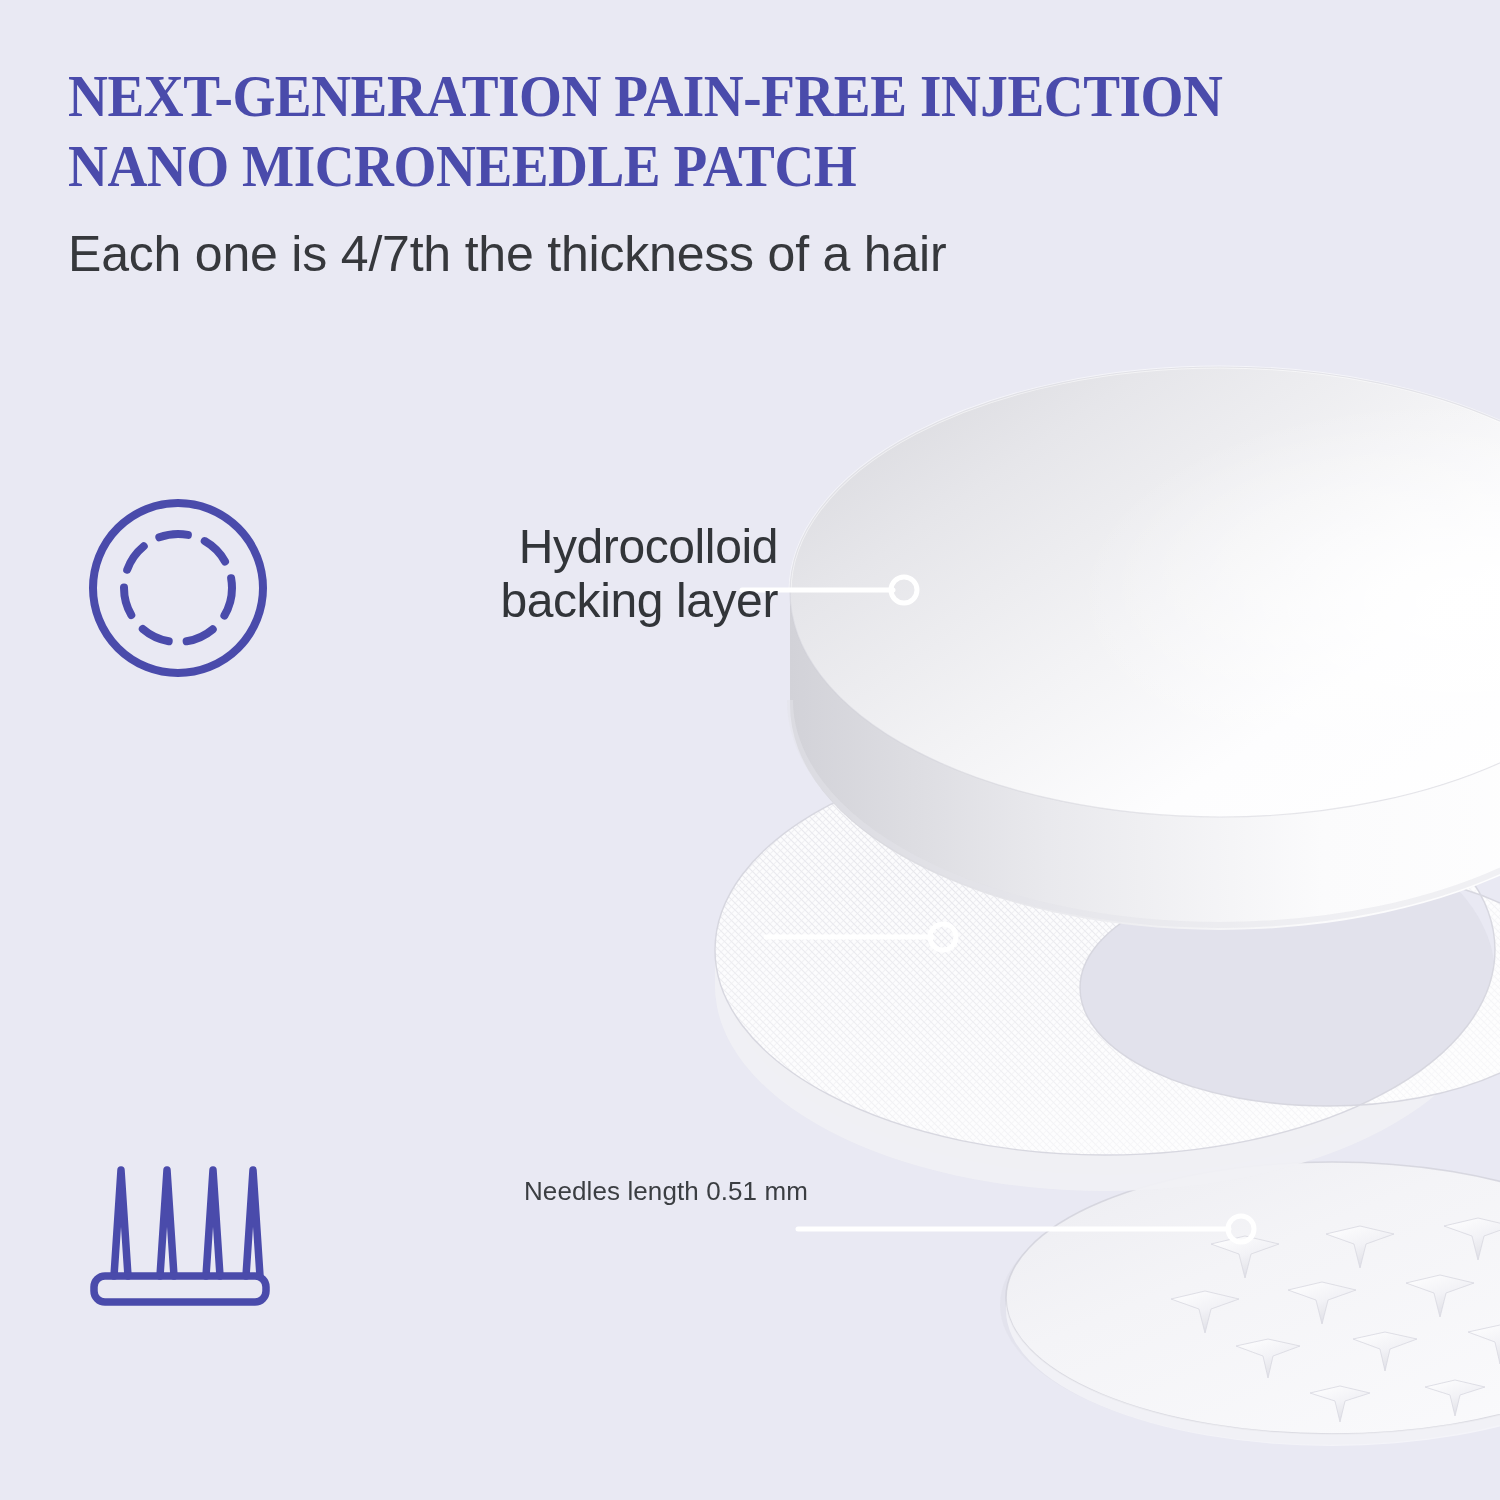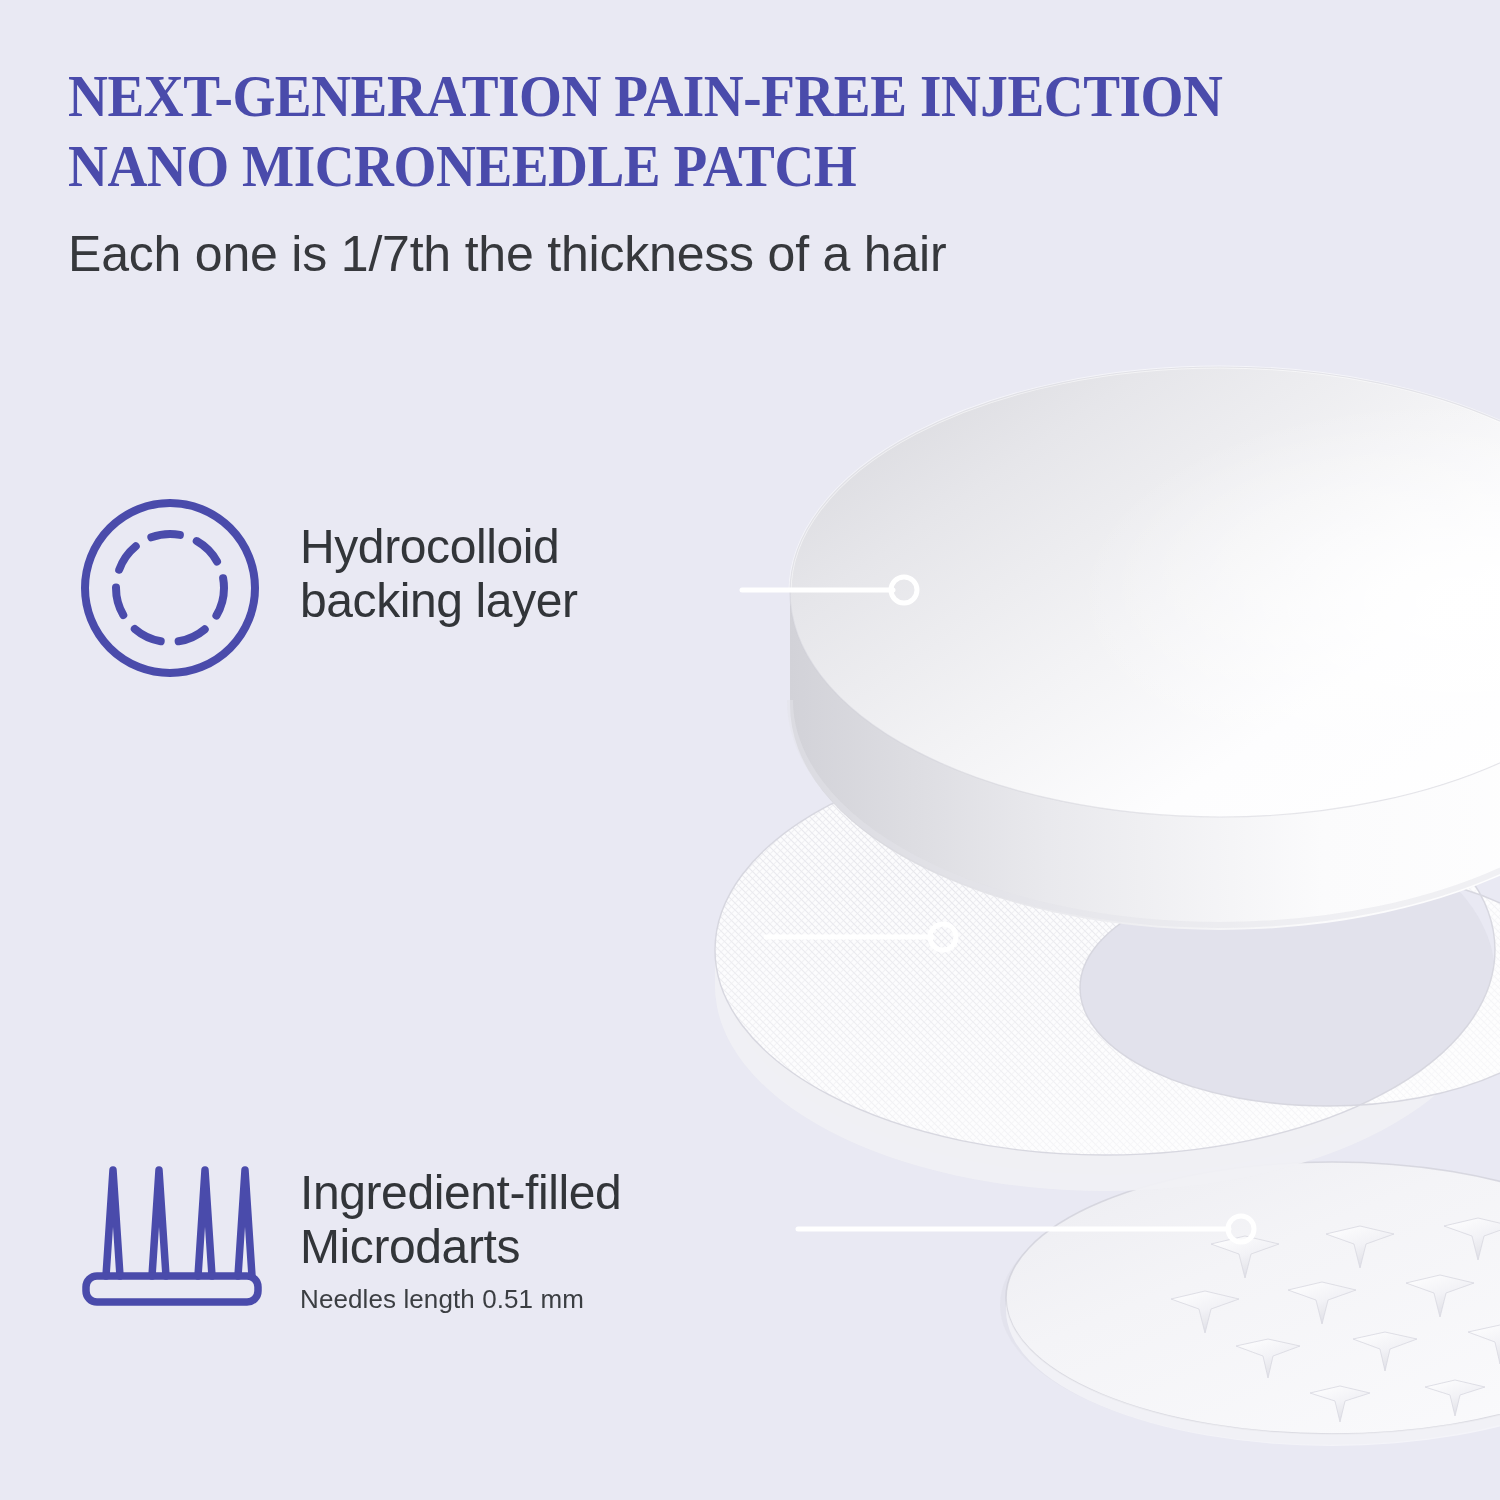--- a/index.html
+++ b/index.html
@@ -52,23 +52,24 @@
     font-weight: 300;
     font-size: 50px;
     line-height: 1.1;
     color: #36383c;
     letter-spacing: -0.2px;
   }
 
   
   .feature {
     position: absolute;
-    left: 0;
+    left: 8px;
     width: 780px;
     height: 210px;
+    text-align: right;
   }
   .feature .icon-wrap {
     position: absolute;
     left: 78px;
     top: 0;
     width: 184px;
     height: 184px;
   }
   .feature .icon-wrap svg {
     display: block;
@@ -311,21 +312,21 @@
           <line x1="798" y1="1229" x2="1229" y2="1229"></line>
           <circle cx="1241" cy="1229" r="13" stroke-width="5" fill="none"></circle>
         </g>
       </g>
     </svg>
   </div>
 
   <div id="header">
     <h1 id="title">NEXT-GENERATION PAIN-FREE INJECTION
 NANO MICRONEEDLE PATCH</h1>
-    <p id="subtitle">Each one is 1/7th the thickness of a hair</p>
+    <p id="subtitle">Each one is 4/7th the thickness of a hair</p>
   </div>
 
   <div class="feature" id="feature-1">
     <div class="icon-wrap">
       <svg viewBox="0 0 184 184" xmlns="http://www.w3.org/2000/svg">
         <circle cx="92" cy="92" r="85" fill="none" stroke="#4a4bab" stroke-width="8"></circle>
         <circle cx="92" cy="92" r="54" fill="none" stroke="#4a4bab" stroke-width="8" stroke-linecap="round" stroke-dasharray="29 18"></circle>
       </svg>
     </div>
     <div class="text-wrap">
@@ -341,19 +342,17 @@
         <g fill="none" stroke="#4a4bab" stroke-width="7.5" stroke-linejoin="round" stroke-linecap="round">
           <path d="M28 118 L35 12 L42 118"></path>
           <path d="M74 118 L81 12 L88 118"></path>
           <path d="M120 118 L127 12 L134 118"></path>
           <path d="M160 118 L167 12 L174 118"></path>
         </g>
         <rect x="8" y="118" width="172" height="26" rx="11" ry="11" fill="none" stroke="#4a4bab" stroke-width="7.5"></rect>
       </svg>
     </div>
     <div class="text-wrap">
-      <p class="f-title">Ingredient-filled
-Microdarts</p>
       <p class="f-sub">Needles length 0.51 mm</p>
     </div>
   </div>
 
 </div>
 
 </body></html>

